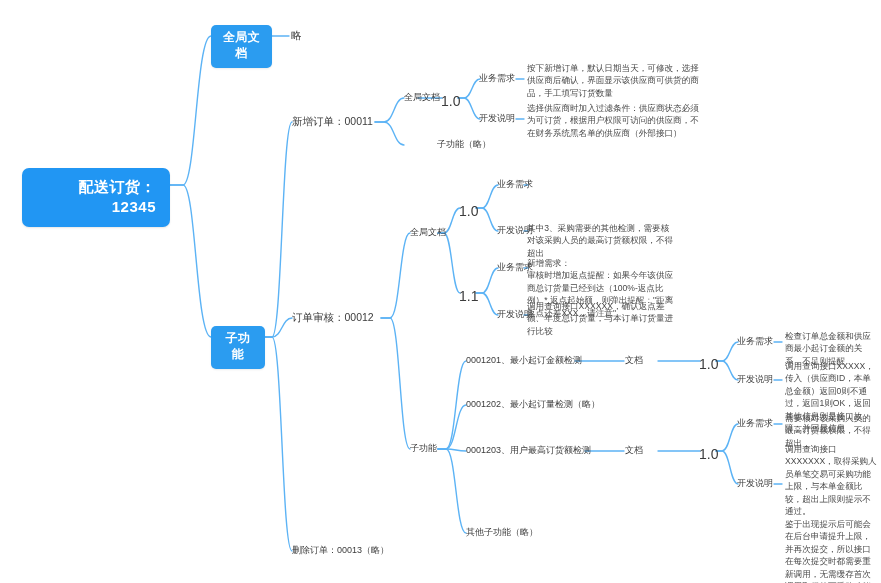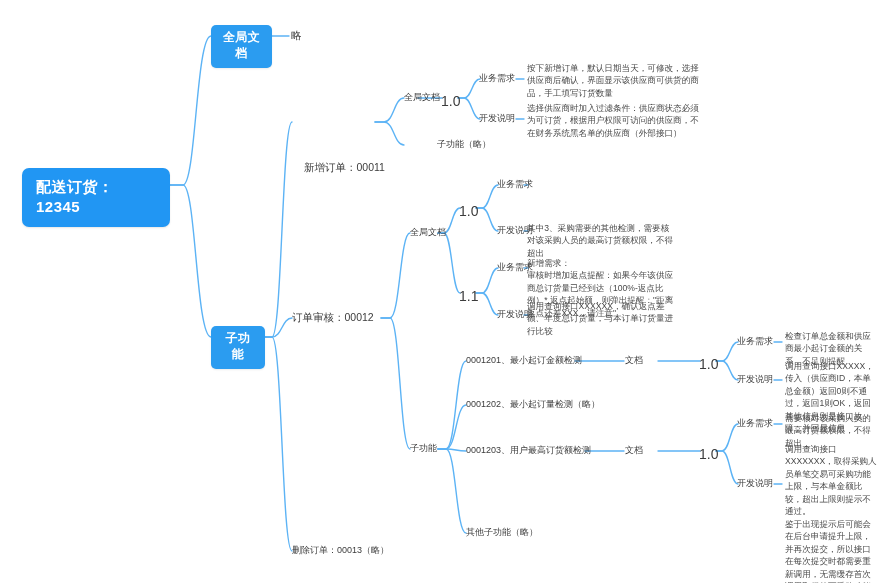--- a/index.html
+++ b/index.html
@@ -29,21 +29,21 @@
   
   .pill-root {
     background: #2196f3;
     color: #ffffff;
     font-weight: bold;
     font-size: 15px;
     border-radius: 7px;
     padding: 9px 14px 10px 14px;
     letter-spacing: 0.5px;
     box-shadow: 0 1px 2px rgba(0,0,0,0.10);
-    text-align: left;
+    text-align: right;
   }
   
   .pill-l2 {
     background: #2b9cf0;
     color: #ffffff;
     font-weight: bold;
     font-size: 12px;
     border-radius: 5px;
     padding: 5px 11px 6px 11px;
     letter-spacing: 0.4px;
@@ -134,21 +134,21 @@
     </g>
   </svg>
 
   <div class="node pill-root" style="left:22px; top:168px; width:148px;">配送订货：12345</div>
 
   <div class="node pill-l2" style="left:211px; top:25px; width:61px;">全局文档</div>
   <div class="node txt" style="left:291px; top:29px;">略</div>
 
   <div class="node pill-l2" style="left:211px; top:326px; width:54px;">子功能</div>
 
-  <div class="node txt" style="left:304px; top:115px;margin-top:46px;">新增订单：00011</div>
+  <div class="node txt" style="left:292px; top:115px;">新增订单：00011</div>
   <div class="node txt-sm" style="left:404px; top:92px;">全局文档</div>
   <div class="node txt-sm" style="left:404px; top:139px;margin-left:33px;">子功能（略）</div>
   <div class="node txt-num" style="left:441px; top:92px;">1.0</div>
   <div class="node txt-sm" style="left:479px; top:73px;">业务需求</div>
   <div class="node txt-sm" style="left:479px; top:113px;">开发说明</div>
   <div class="node txt-detail" style="left:527px; top:62px; width:178px;">按下新增订单，默认日期当天，可修改，选择供应商后确认，界面显示该供应商可供货的商品，手工填写订货数量</div>
   <div class="node txt-detail" style="left:527px; top:102px; width:180px;">选择供应商时加入过滤条件：供应商状态必须为可订货，根据用户权限可访问的供应商，不在财务系统黑名单的供应商（外部接口）</div>
 
   <div class="node txt" style="left:292px; top:311px;">订单审核：00012</div>
   <div class="node txt-sm" style="left:410px; top:227px;">全局文档</div>

